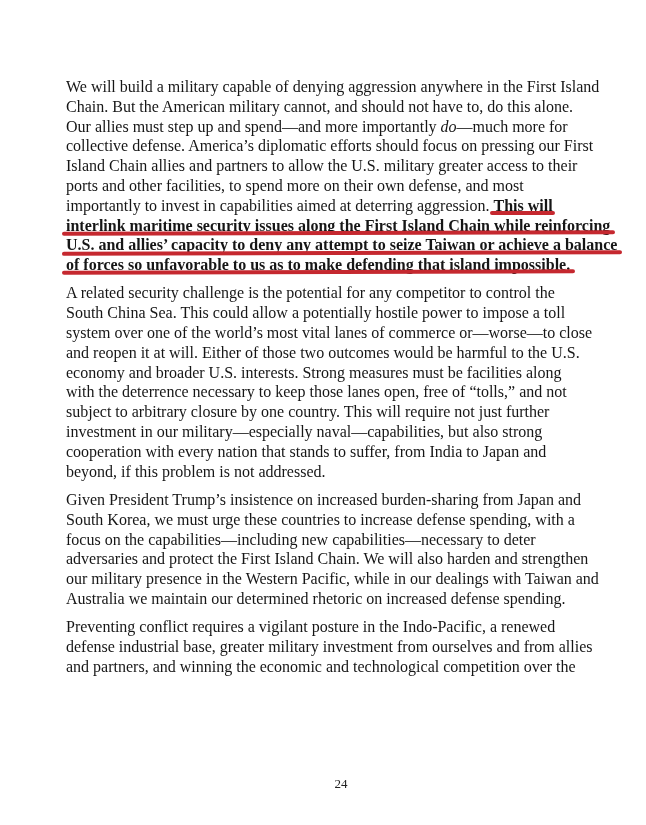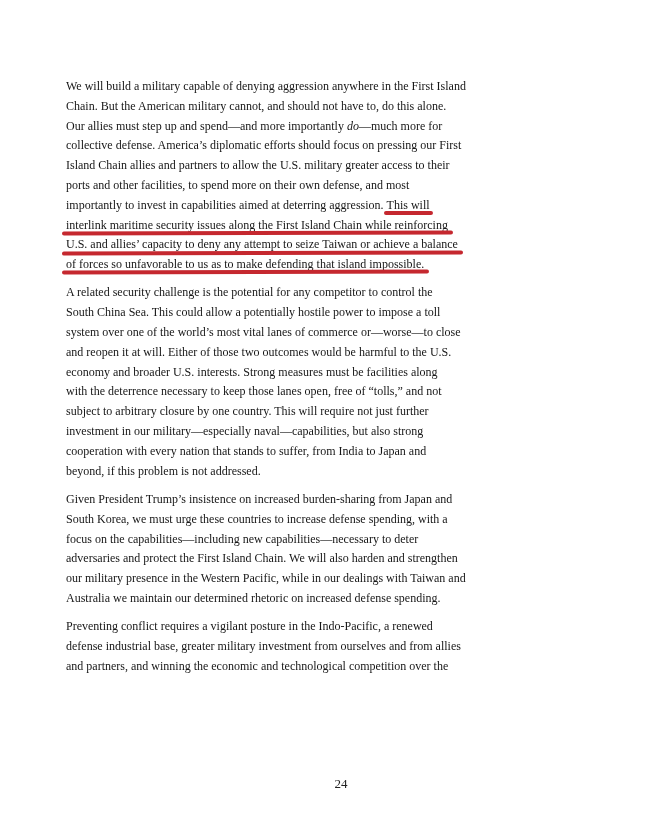--- a/index.html
+++ b/index.html
@@ -21,30 +21,31 @@
     left: 66px;
     top: 77px;
     width: 514px;
   }
   .para {
     margin: 0 0 8.5px 0;
   }
   .line {
     height: 19.8px;
     line-height: 19.8px;
-    font-size: 12px;
+    font-size: 16px;
     white-space: nowrap;
   }
   .line em {
     font-style: italic;
     margin-top: 16px;
   }
   .ul-wrap {
     position: relative;
     display: inline-block;
+    font-weight: bold;
   }
   .red-underline {
     position: absolute;
     left: -4px;
     right: -5px;
     bottom: 0.5px;
     height: 4px;
     background: #c5282f;
     border-radius: 2px;
     transform: rotate(-0.18deg);

